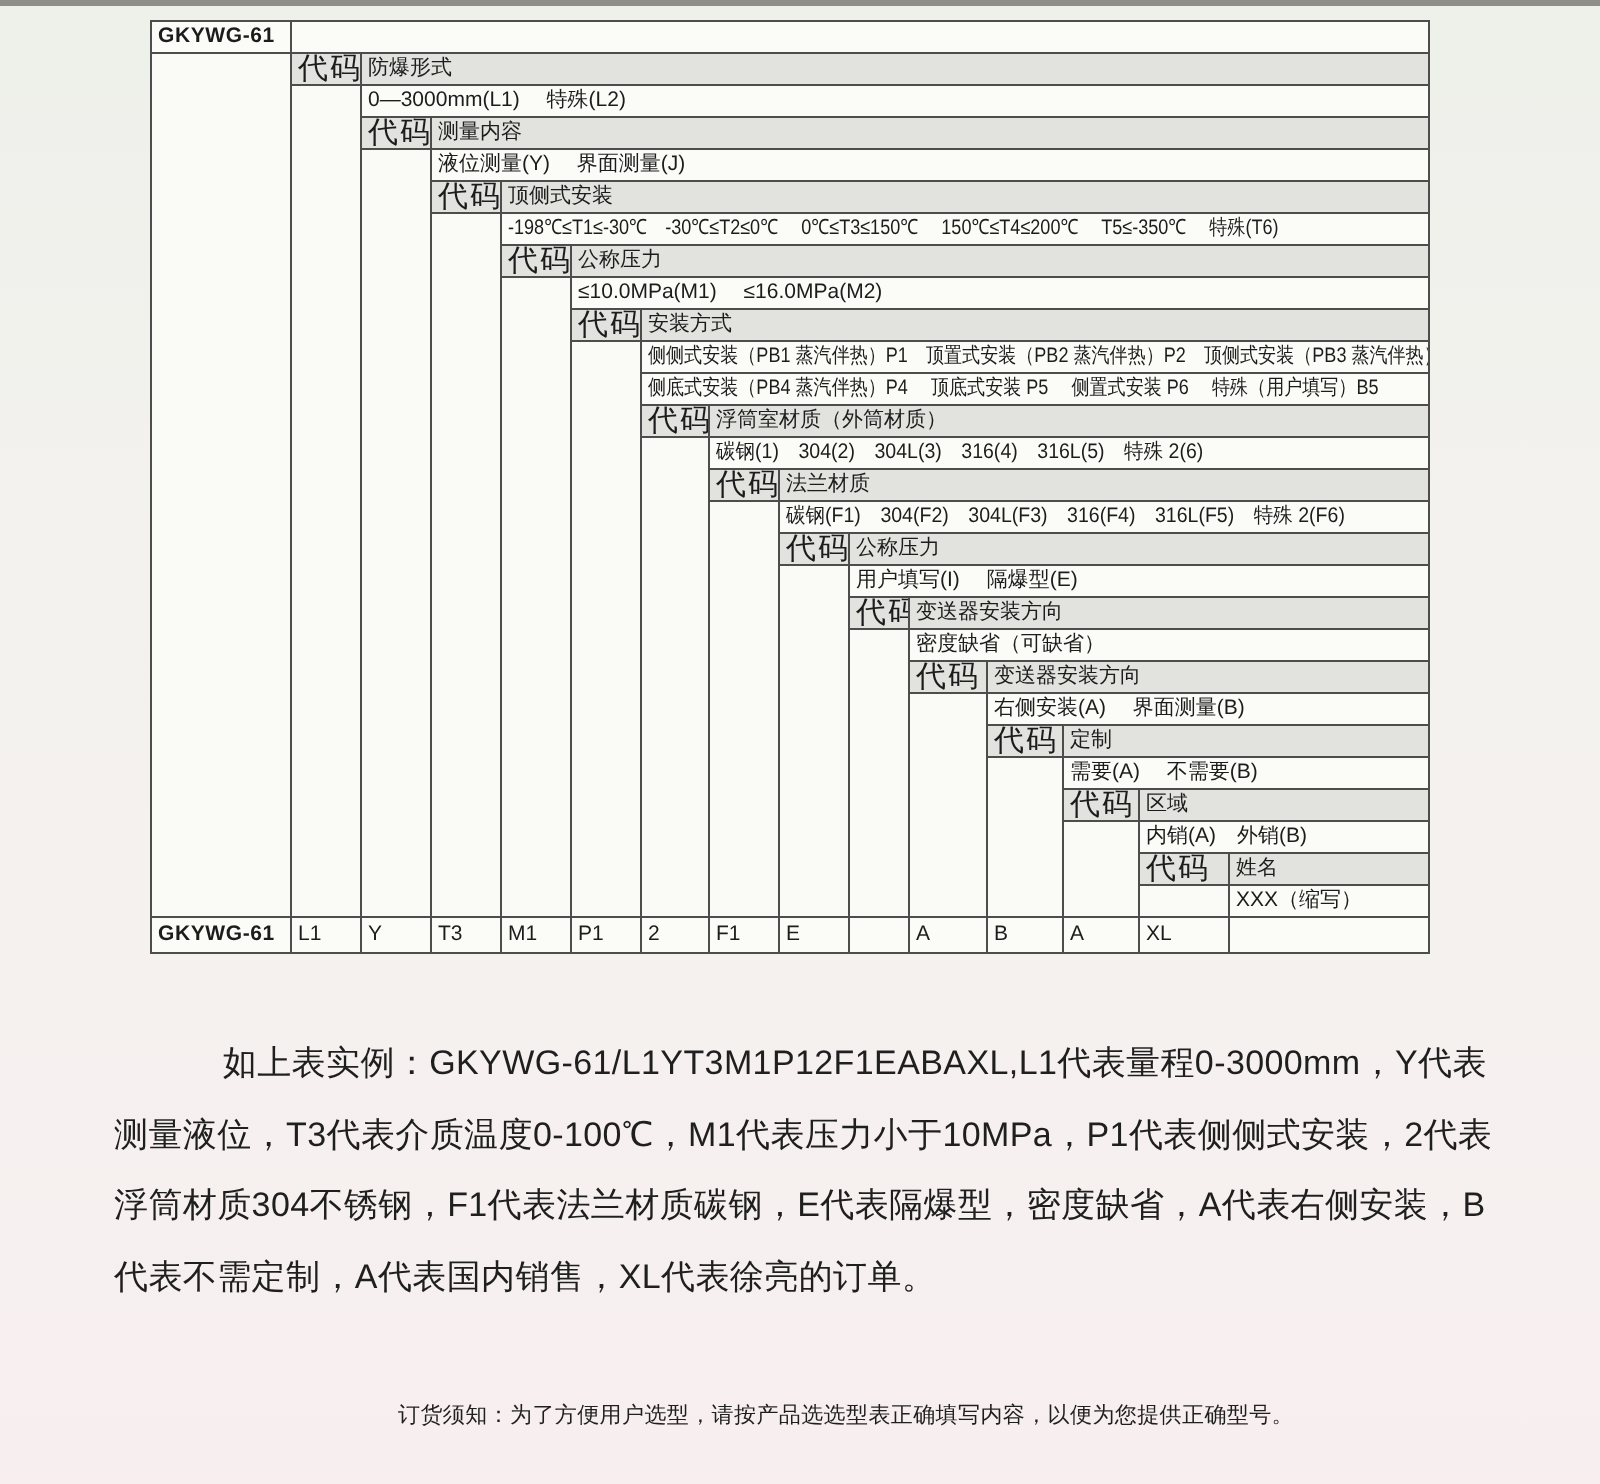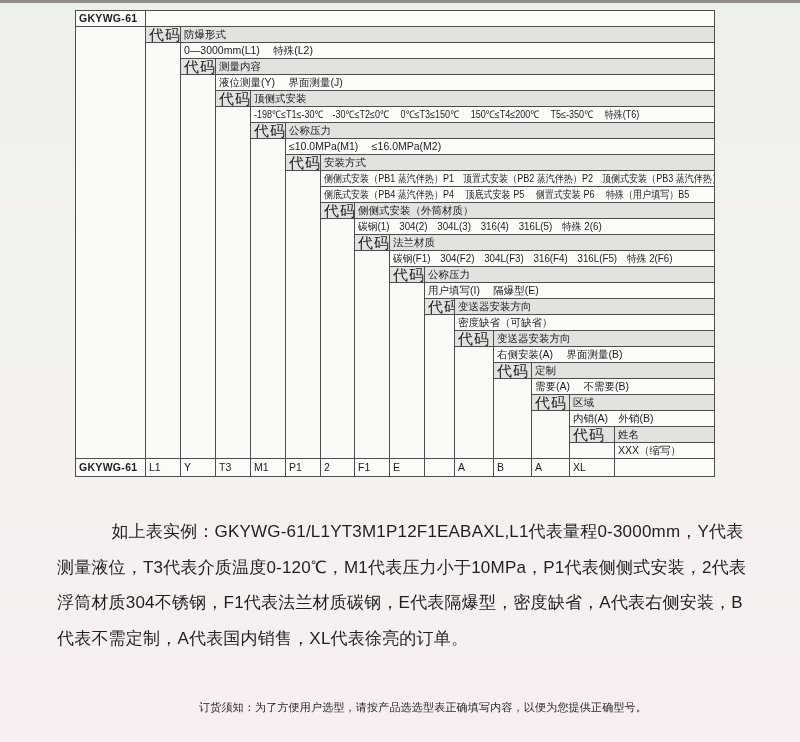--- a/index.html
+++ b/index.html
@@ -122,21 +122,21 @@
   <tr>
     <td class="void" rowspan="18"></td>
     <td colspan="9"><span class="t sq">侧侧式安装（PB1 蒸汽伴热）P1　顶置式安装（PB2 蒸汽伴热）P2　顶侧式安装（PB3 蒸汽伴热）P3</span></td>
   </tr>
   <tr>
     <td colspan="9"><span class="t sq">侧底式安装（PB4 蒸汽伴热）P4　 顶底式安装 P5　 侧置式安装 P6　 特殊（用户填写）B5</span></td>
   </tr>
 
   <tr>
     <td class="hdr code">代码</td>
-    <td class="hdr" colspan="8">侧侧式安装（外筒材质）</td>
+    <td class="hdr" colspan="8">浮筒室材质（外筒材质）</td>
   </tr>
   <tr>
     <td class="void" rowspan="15"></td>
     <td colspan="8"><span class="t sq2">碳钢(1)　304(2)　304L(3)　316(4)　316L(5)　特殊 2(6)</span></td>
   </tr>
 
   <tr>
     <td class="hdr code">代码</td>
     <td class="hdr" colspan="7">法兰材质</td>
   </tr>
@@ -212,15 +212,15 @@
     <td class="bot"></td>
     <td class="bot">A</td>
     <td class="bot">B</td>
     <td class="bot">A</td>
     <td class="bot">XL</td>
     <td class="bot"></td>
   </tr>
 </tbody>
   </table>
 
-<p class="example">如上表实例：GKYWG-61/L1YT3M1P12F1EABAXL,L1代表量程0-3000mm，Y代表测量液位，T3代表介质温度0-120℃，M1代表压力小于10MPa，P1代表侧侧式安装，2代表浮筒材质304不锈钢，F1代表法兰材质碳钢，E代表隔爆型，密度缺省，A代表右侧安装，B代表不需定制，A代表国内销售，XL代表徐亮的订单。</p>
+<p class="example">如上表实例：GKYWG-61/L1YT3M1P12F1EABAXL,L1代表量程0-3000mm，Y代表测量液位，T3代表介质温度0-100℃，M1代表压力小于10MPa，P1代表侧侧式安装，2代表浮筒材质304不锈钢，F1代表法兰材质碳钢，E代表隔爆型，密度缺省，A代表右侧安装，B代表不需定制，A代表国内销售，XL代表徐亮的订单。</p>
 
 <p class="note">订货须知：为了方便用户选型，请按产品选选型表正确填写内容，以便为您提供正确型号。</p>
 
 </body></html>

